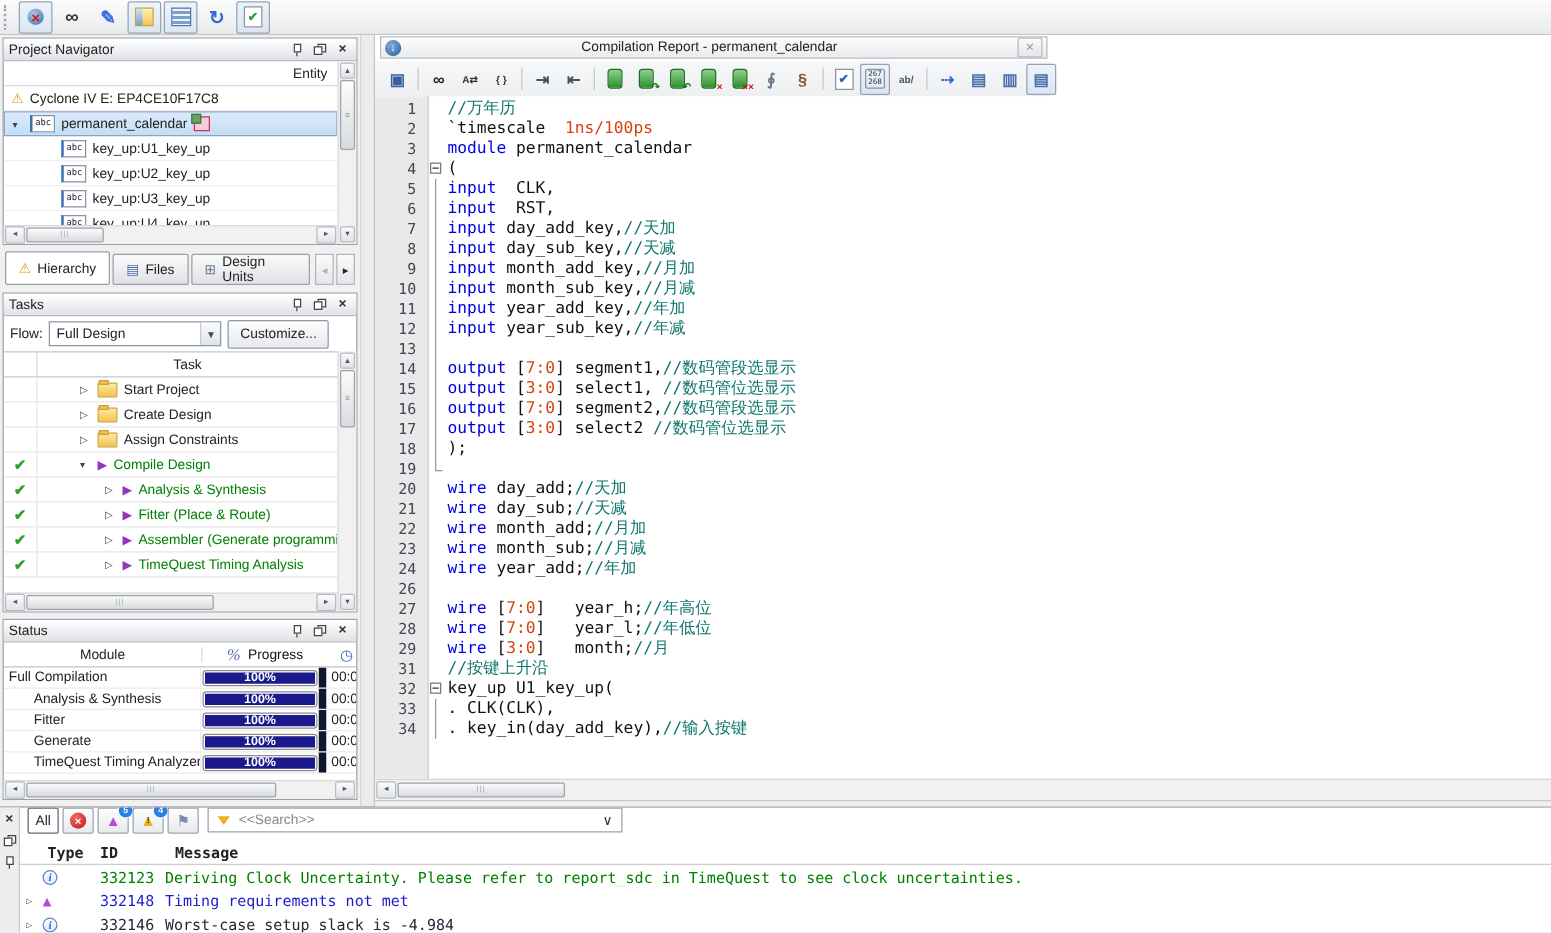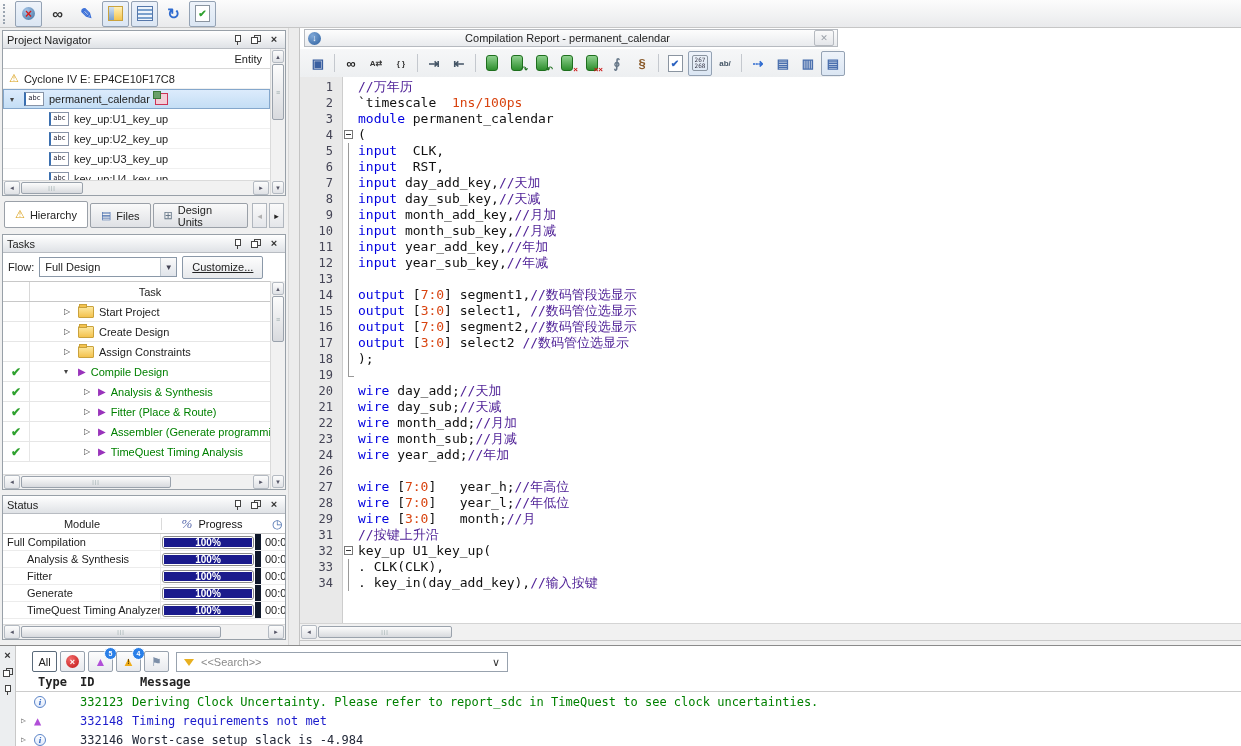--- a/index.html
+++ b/index.html
@@ -79,21 +79,21 @@
   .tab.active{background:#fff;height:25px;}
   .tabarr{width:13px;height:23px;display:flex;align-items:center;justify-content:center;border:1px solid #b0b6be;background:linear-gradient(#fafafa,#e4e6ea);font-size:9px;}
   .tabicon{font-size:11px;}
 
   
   .tasks-panel{height:256px;flex:none;margin:4px 2px 0 0;}
   .flowrow{height:28px;flex:none;display:flex;align-items:center;gap:5px;padding:0 5px;}
   .combo{width:138px;height:20px;border:1px solid #8a98a8;background:#fff;display:flex;align-items:center;padding:0 0 0 5px;box-sizing:border-box;}
   .combo .arr{margin-left:auto;width:15px;height:18px;display:flex;align-items:center;justify-content:center;color:#445;font-size:8px;
               background:linear-gradient(#fafafa,#e0e4ea);border-left:1px solid #c0c8d0;}
-  .pushbtn{height:21px;border:1px solid #8a98a8;border-radius:2px;background:linear-gradient(#fdfdfd,#e7e9ec);padding:0 9px;display:flex;align-items:center;text-decoration:underline;}
+  .pushbtn{height:21px;border:1px solid #8a98a8;border-radius:2px;background:linear-gradient(#fdfdfd,#e7e9ec);padding:0 9px;display:flex;align-items:center;}
   .theader{height:19px;flex:none;display:flex;border-top:1px solid #c8c8c8;border-bottom:1px solid #c8c8c8;align-items:center;}
   .theader .c0{width:26px;border-right:1px solid #d8d8d8;height:100%;}
   .theader .c1{flex:1;text-align:center;}
   .trows{flex:1;overflow:hidden;}
   .trow{height:20px;display:flex;border-bottom:1px solid #e6e6e6;box-sizing:border-box;}
   .tcheck{width:26px;flex:none;border-right:1px solid #e6e6e6;display:flex;align-items:center;justify-content:center;color:#2fa12f;font-size:12px;font-weight:bold;}
   .tmain{flex:1;display:flex;align-items:center;gap:5px;white-space:nowrap;overflow:hidden;}
   .folder{width:14px;height:10px;flex:none;background:linear-gradient(#fde9a2,#f3c24e);border:1px solid #caa23c;border-radius:1px;position:relative;}
   .folder::before{content:"";position:absolute;left:0;top:-3px;width:6px;height:2px;background:#f3c24e;border:1px solid #caa23c;}
   .playic{color:#9933bb;font-size:10px;flex:none;}
@@ -144,30 +144,30 @@
   .gutterbg{position:absolute;left:0;top:0;bottom:0;width:42px;background:#e9e9e9;border-right:1px solid #cdcdcd;}
   .cl{display:flex;height:16px;position:relative;}
   .ln{width:42px;flex:none;text-align:right;padding-right:9px;box-sizing:border-box;color:#445;font-size:12px;}
   .fm{width:16px;flex:none;position:relative;}
   .fm.open::before{content:"";position:absolute;left:2px;top:3px;width:9px;height:9px;border:1px solid #777;background:#fff;box-sizing:border-box;}
   .fm.open::after{content:"";position:absolute;left:4px;top:7px;width:5px;height:1px;background:#333;}
   .fm.line::before{content:"";position:absolute;left:6px;top:0;bottom:0;width:1px;background:#999;}
   .fm.end::before{content:"";position:absolute;left:6px;top:0;height:9px;width:1px;background:#999;}
   .fm.end::after{content:"";position:absolute;left:6px;top:9px;width:6px;height:1px;background:#999;}
   .ct{white-space:pre;}
-  .k{color:#0000e0;}.c{color:#4c1d95;margin-top:13px;}.n{color:#d8430f;}.p{color:#111;}
+  .k{color:#0000e0;}.c{color:#0f766e;margin-top:13px;}.n{color:#d8430f;}.p{color:#111;}
 
   .ehscroll{height:16px;flex:none;background:#f1f1f1;border-top:1px solid #d4d4d4;display:flex;align-items:center;gap:1px;padding:0 1px;}
   .ebottom{height:4px;flex:none;background:#f0f0f0;border-top:1px solid #c8c8c8;}
 
   
   .messages{height:101px;border-top:1px solid #8a8a8a;display:flex;background:#fff;}
   .msg-strip{width:15px;flex:none;background:#eceef0;border-right:1px solid #c8c8c8;display:flex;flex-direction:column;align-items:center;padding-top:3px;gap:4px;}
   .msg-main{flex:1;min-width:0;display:flex;flex-direction:column;overflow:hidden;}
-  .msg-toolbar{height:26px;flex:none;display:flex;align-items:flex-end;gap:3px;padding-left:16px;}
+  .msg-toolbar{height:26px;flex:none;display:flex;align-items:flex-start;gap:3px;padding-left:6px;}
   .fbtn{min-width:25px;height:21px;border:1px solid #98a2ae;border-radius:2px;background:linear-gradient(#fdfdfd,#e8eaee);
         display:flex;align-items:center;justify-content:center;position:relative;box-sizing:border-box;padding:0 3px;}
   .fbtn.pressed{background:#fff;border-color:#5a6a7a;}
   .errball{width:13px;height:13px;border-radius:50%;background:radial-gradient(circle at 35% 30%,#f26a6a,#c01414);
            color:#fff;font-weight:bold;font-size:9px;display:flex;align-items:center;justify-content:center;}
   .crit-tri{color:#b14fd8;font-size:12px;line-height:1;}
   .warn-tri{color:#f0ad18;font-size:13px;line-height:1;position:relative;}
   .warn-tri .ex{position:absolute;left:0;top:3px;width:100%;text-align:center;font-size:7px;font-weight:bold;color:#5a3c00;}
   .badge{position:absolute;top:-5px;right:-5px;background:#2a7fe8;color:#fff;border-radius:50%;width:11px;height:11px;
          font-size:7px;font-weight:bold;line-height:11px;text-align:center;border:1px solid #fff;box-sizing:content-box;}

